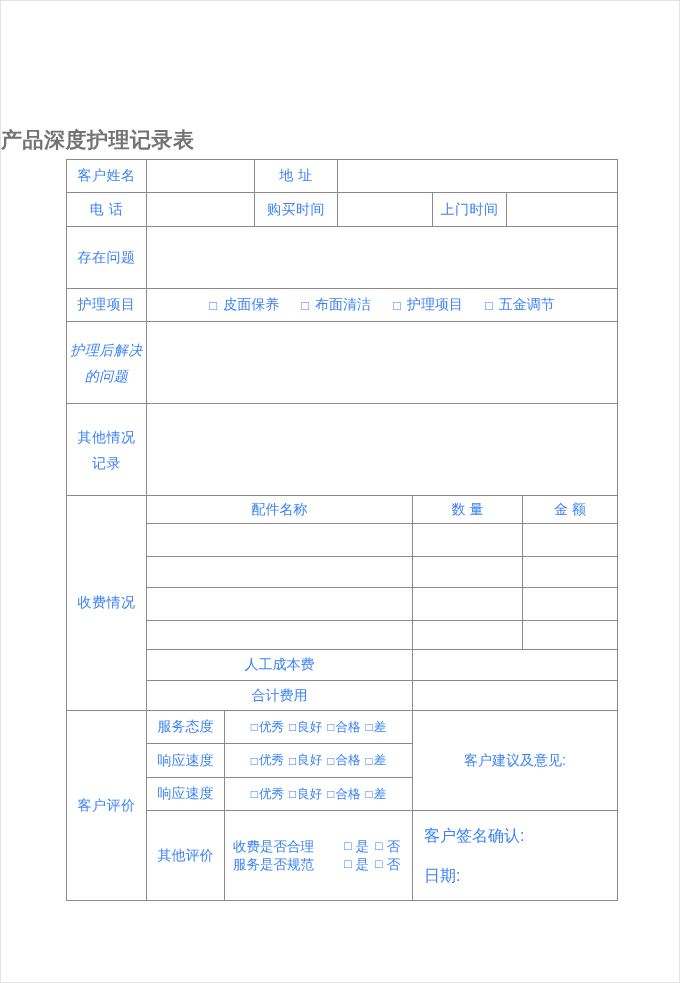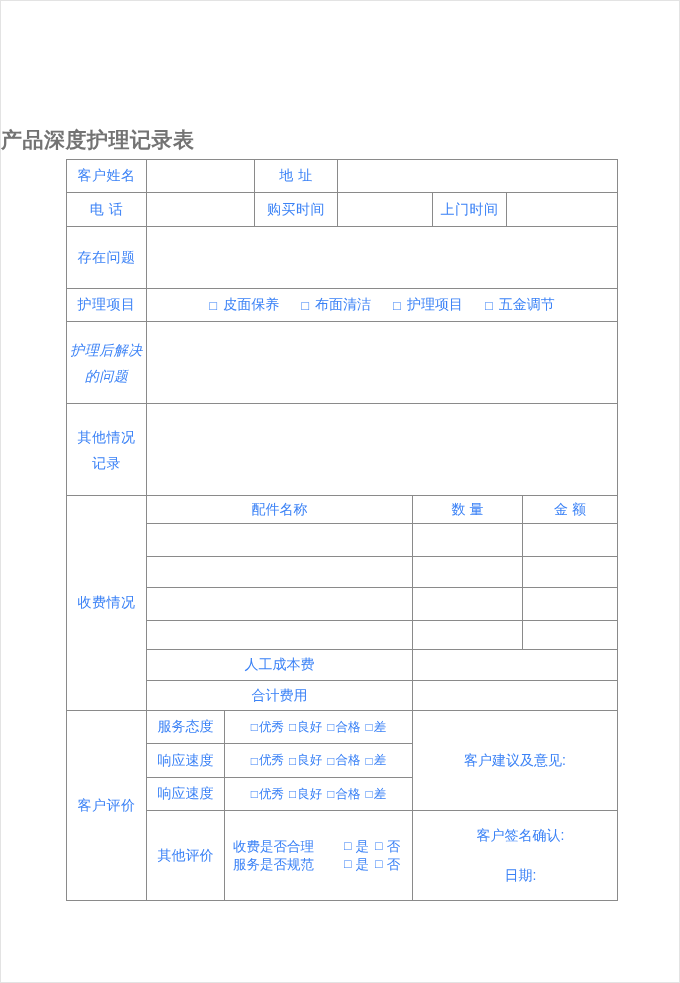--- a/index.html
+++ b/index.html
@@ -47,21 +47,21 @@
     padding:15px 10px 0 10px; font-size:14px; line-height:15px;
   }
   .cell-questions > .qwrap {
     height:100%; display:flex; flex-direction:column;
     justify-content:space-between; padding:13px 4px 13px 8px; text-align:left;
   }
   .q-line { display:flex; align-items:center; font-size:13.5px;gap:16px; }
   .q-line .q-label { margin-right:14px; }
   .cell-sign > .swrap {
     height:100%; display:flex; flex-direction:column; justify-content:center;
-    gap:25px; text-align:center; padding-left:11px; font-size:14px; line-height:15px;
+    gap:25px; text-align:left; padding-left:11px; font-size:16px; line-height:15px;
   }
 </style>
 </head>
 <body>
 
 <div class="page">
   <h1 class="title">产品深度护理记录表</h1>
 
   <table class="form">
     <colgroup>

